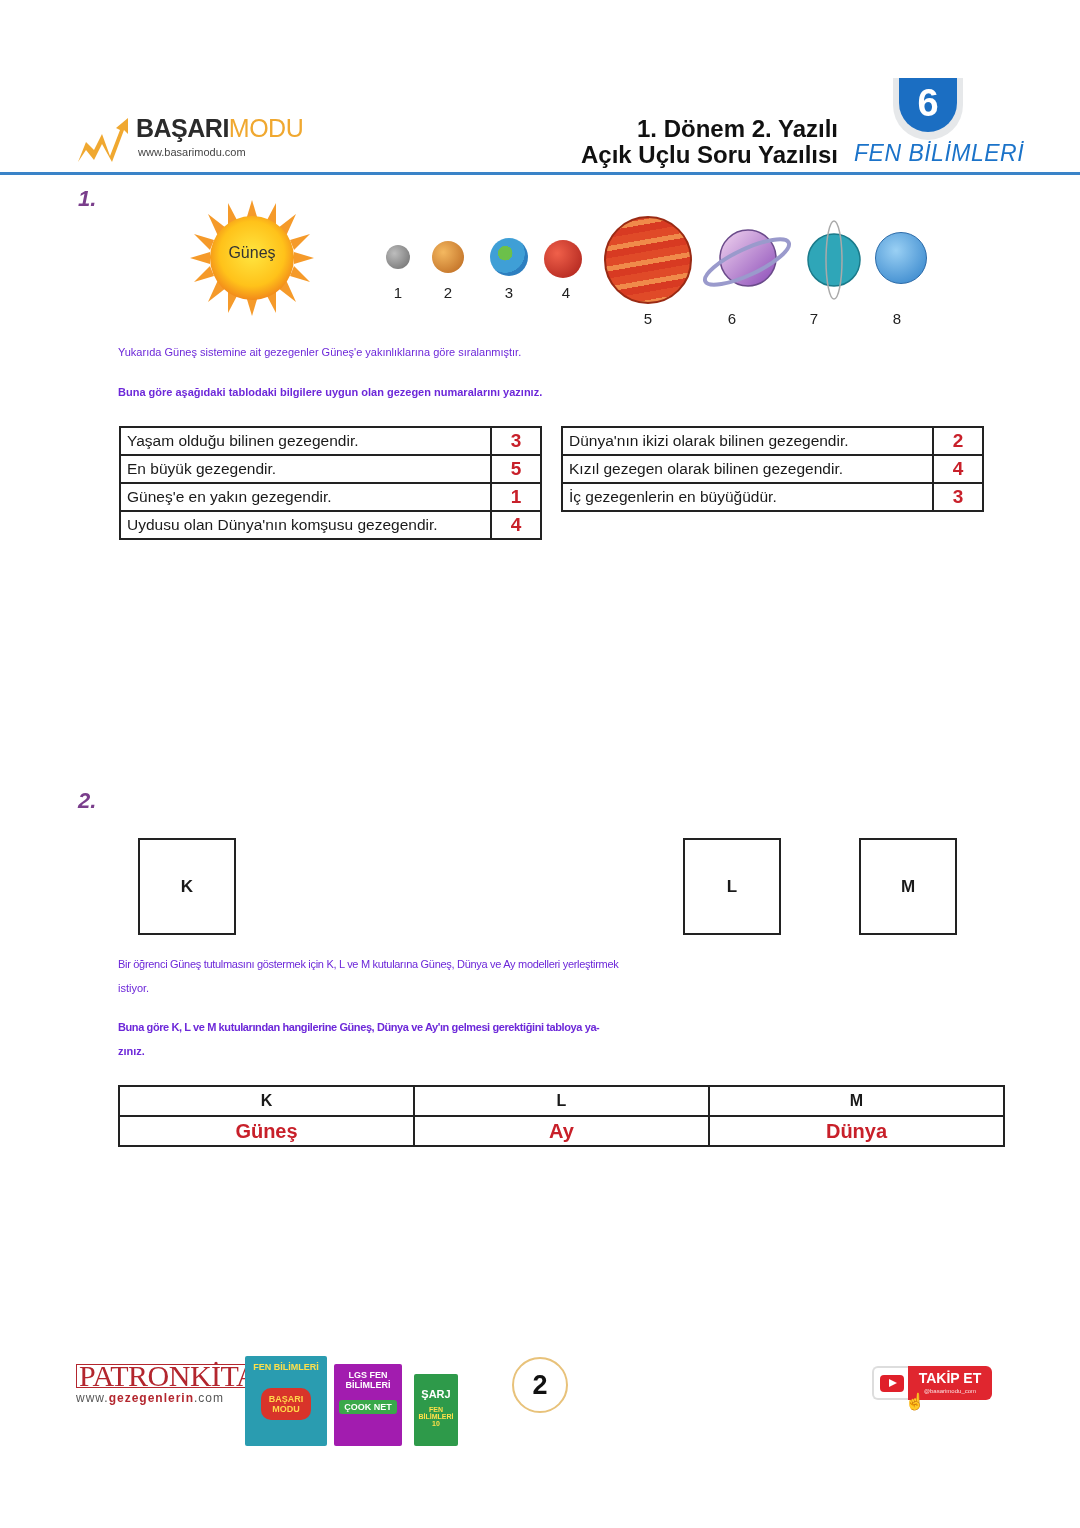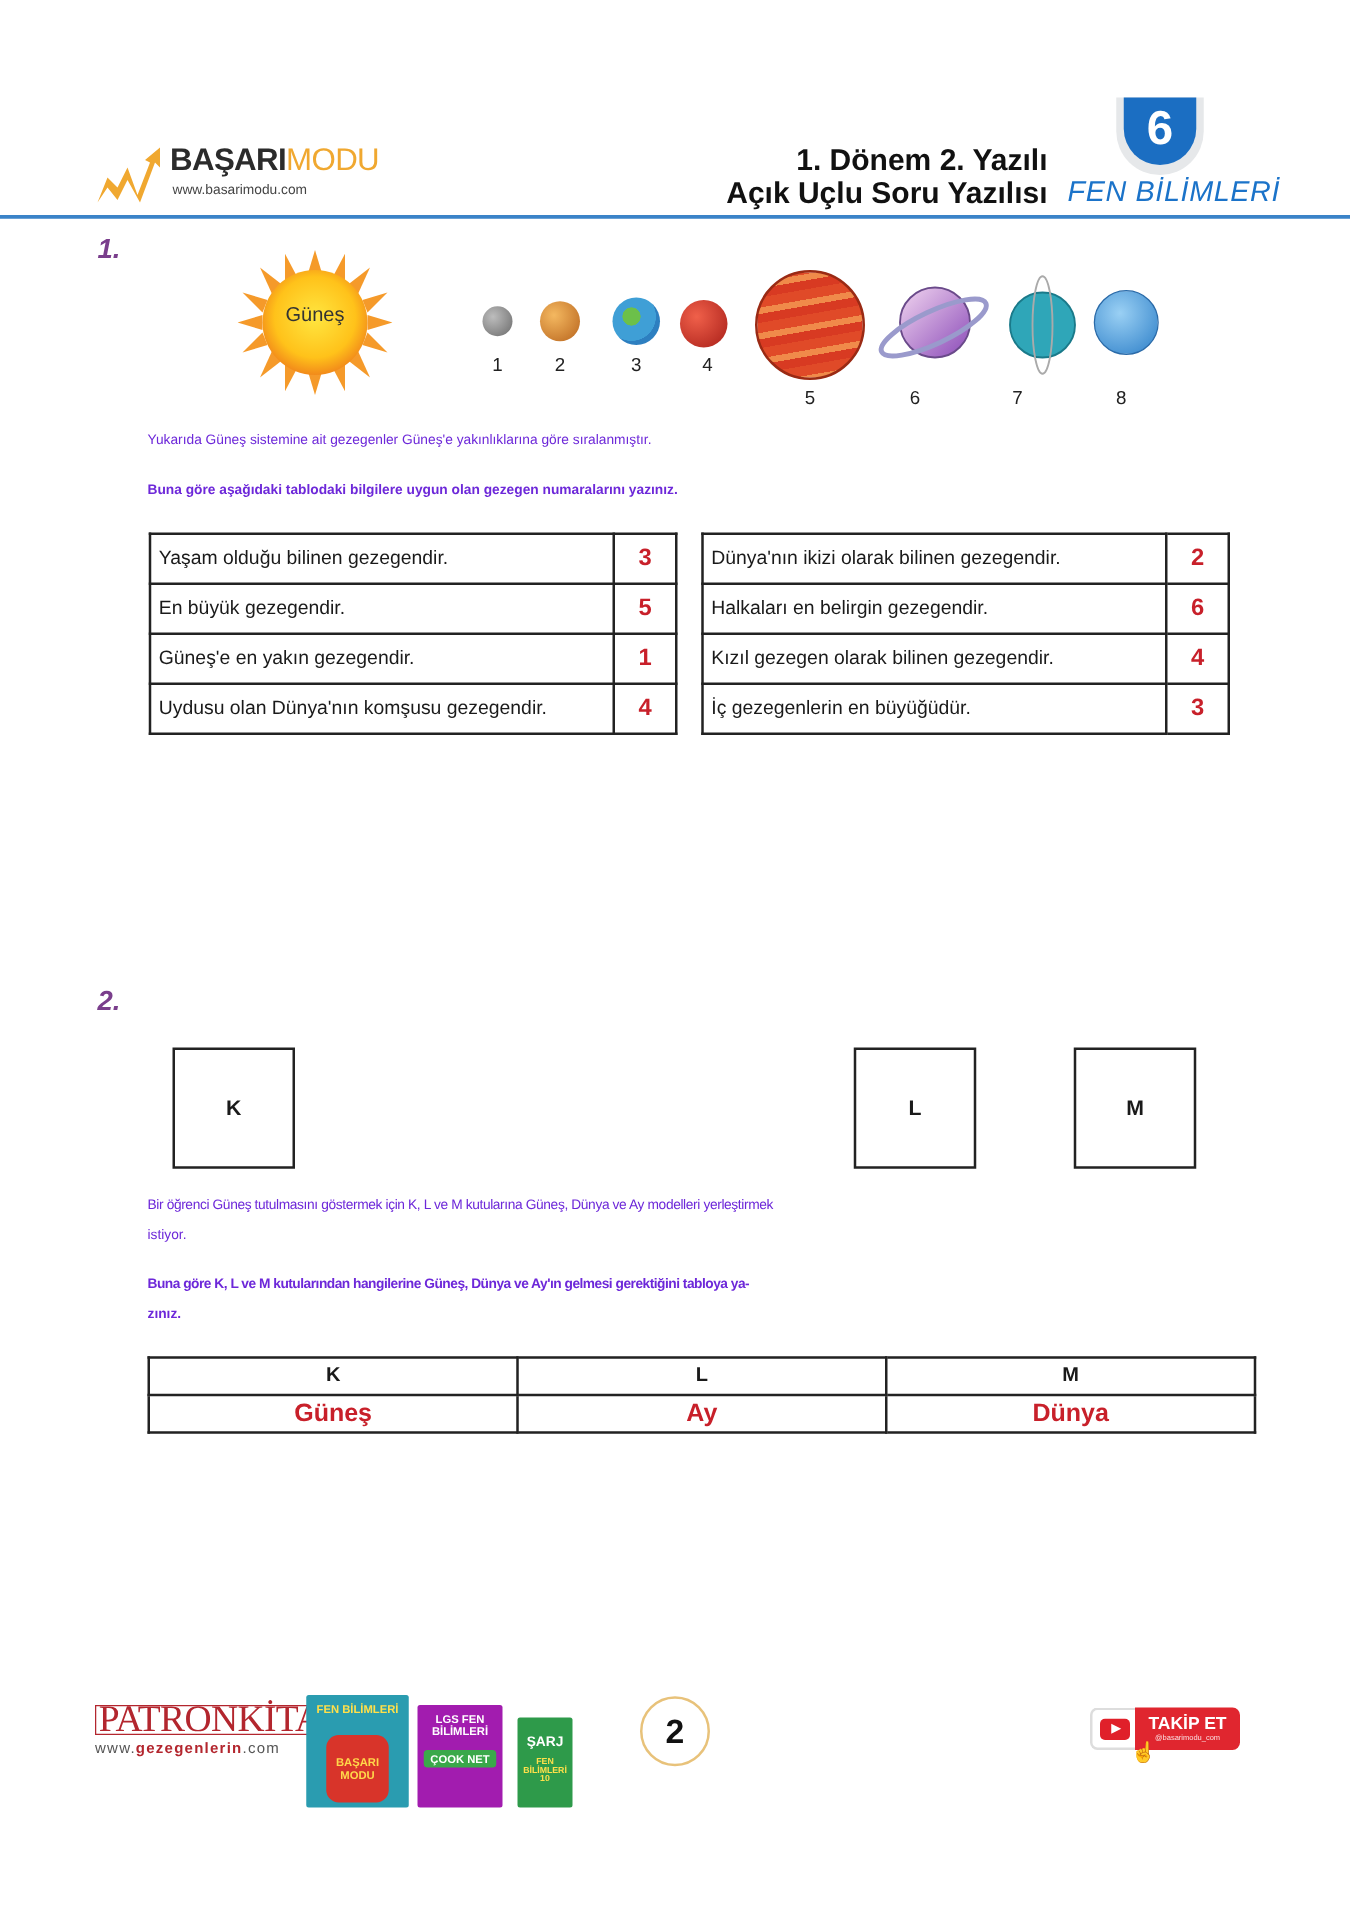--- a/index.html
+++ b/index.html
@@ -27,21 +27,21 @@
     .sun { position: absolute; left: 190px; top: 200px; width: 124px; height: 116px; }
     .sun-label { position: absolute; left: 0; top: 44px; width: 124px; text-align: center; font-size: 16px; color: #333; }
     .planet { position: absolute; border-radius: 50%; }
     .plabel { position: absolute; font-size: 15px; color: #222; width: 20px; text-align: center; }
 
     .para { position: absolute; left: 118px; font-size: 11px; color: #6d28d9; }
     .para.bold { font-weight: bold; }
 
     
     table.qt { position: absolute; border-collapse: collapse; font-size: 15.5px; }
-    table.qt td { border: 2px solid #222; height: 40px; padding: 0 6px; }
+    table.qt td { border: 2px solid #222; height: 28px; padding: 0 6px; }
     table.qt td.ans { width: 50px; text-align: center; color: #c8202a; font-weight: bold; font-size: 19px; }
 
     
     .box { position: absolute; width: 98px; height: 97px; border: 2.5px solid #222; display: flex; align-items: center; justify-content: center; font-weight: bold; font-size: 17px; }
 
     table.q2 { position: absolute; left: 118px; top: 1085px; width: 887px; border-collapse: collapse; }
     table.q2 td { border: 2px solid #222; text-align: center; width: 33.33%; }
     table.q2 tr.h td { height: 30px; font-weight: bold; font-size: 16px; }
     table.q2 tr.a td { height: 30px; font-weight: bold; font-size: 20px; color: #c8202a; }
 
@@ -177,24 +177,20 @@
 </tbody>
   </table>
 
 <table class="qt" style="left:561px; top:426px; width:423px;">
   <tbody>
       <tr>
         <td>Dünya'nın ikizi olarak bilinen gezegendir.</td>
         <td class="ans">2</td>
       </tr>
   <tr>
-        <td>Halkaları en belirgin gezegendir.</td>
-        <td class="ans">6</td>
-      </tr>
-  <tr>
         <td>Kızıl gezegen olarak bilinen gezegendir.</td>
         <td class="ans">4</td>
       </tr>
   <tr>
         <td>İç gezegenlerin en büyüğüdür.</td>
         <td class="ans">3</td>
       </tr>
 </tbody>
   </table>
 
@@ -224,21 +220,21 @@
 </tbody>
   </table>
 
 <div class="patron">
   <div class="name">PATRONKİTAP</div>
   <div class="url"><span>www.</span><b>gezegenlerin</b><span>.com</span></div>
 </div>
 
 <div class="book" style="left:245px; top:1356px; width:82px; height:90px; background:#2a9cb0;">
   <div style="color:#ffe04a;">FEN BİLİMLERİ</div>
-  <div style="margin:16px auto 16px; width:50px; background:#d8342a; border-radius:10px; padding:17px 0; color:#ffd84a;">BAŞARI MODU</div>
+  <div style="margin:16px auto 16px; width:50px; background:#d8342a; border-radius:10px; padding:6px 0; color:#ffd84a;">BAŞARI MODU</div>
 </div>
 <div class="book" style="left:334px; top:1364px; width:68px; height:82px; background:#a21caf;">
   <div>LGS FEN BİLİMLERİ</div>
   <div style="margin:10px auto 0; width:58px; background:#3aa84a; border-radius:3px; padding:2px 0;">ÇOOK NET</div>
 </div>
 <div class="book" style="left:414px; top:1374px; width:44px; height:72px; background:#2e9a4a;">
   <div style="margin-top:8px; font-size:11px;">ŞARJ</div>
   <div style="font-size:7px; margin-top:6px; color:#ffe04a;">FEN BİLİMLERİ 10</div>
 </div>
 

